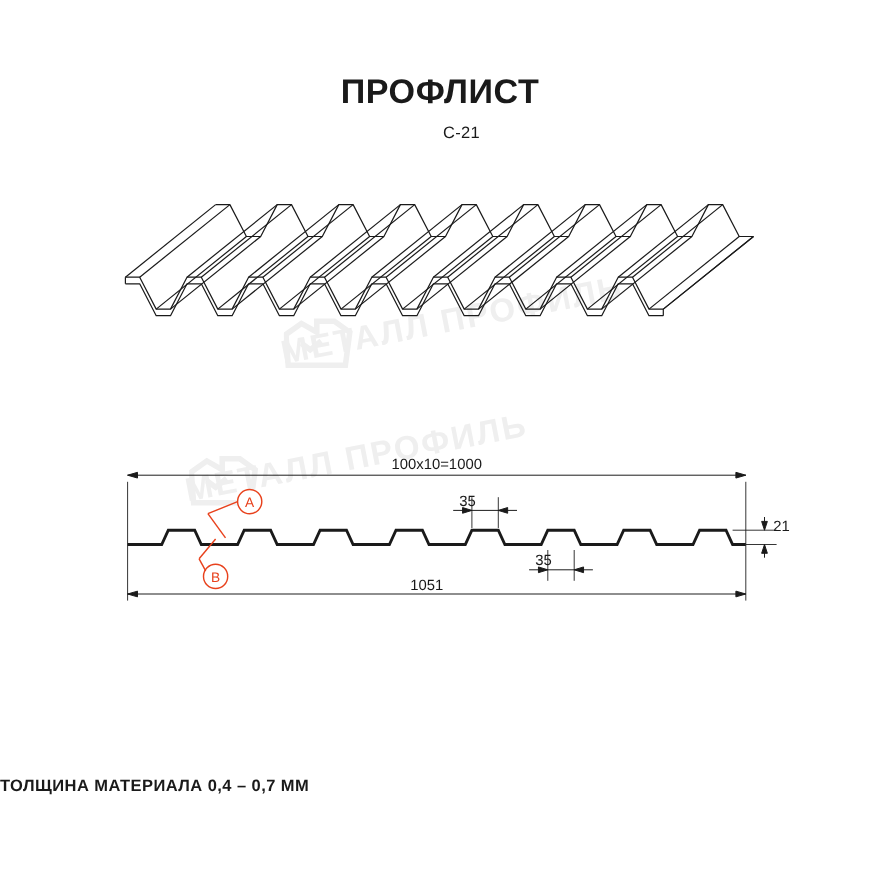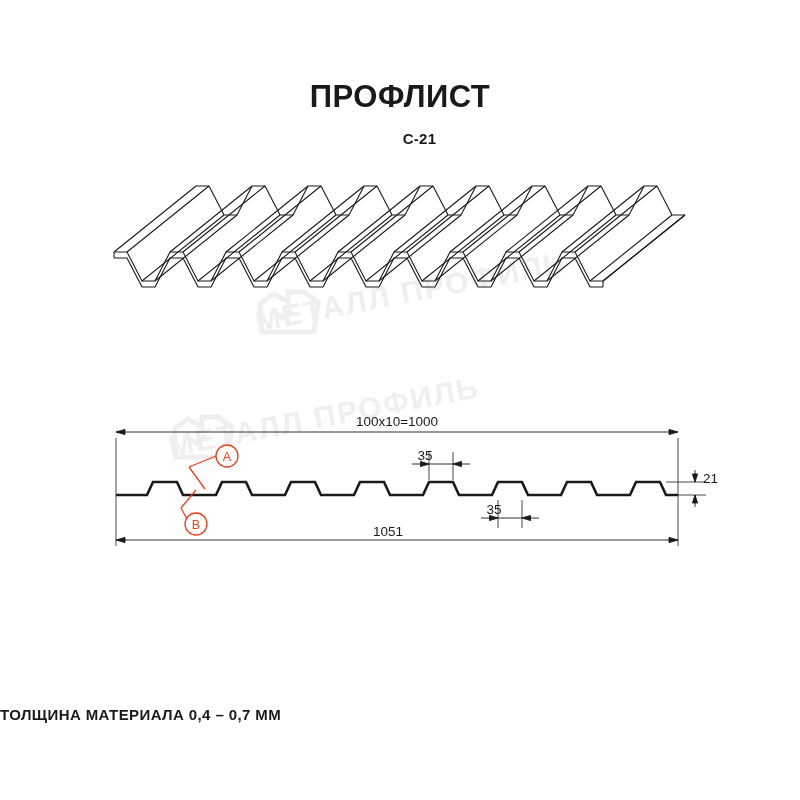--- a/index.html
+++ b/index.html
@@ -26,25 +26,25 @@
     top: 64px;
     left: 0;
     width: 800px;
     text-align: center;
   }
   .title {
     font-size: 31px;
     font-weight: bold;
     letter-spacing: 0.5px;
     line-height: 1.1;
-    margin: 16px;
+    margin: 3px;
   }
   .subtitle {
     font-size: 15px;
-    font-weight: bold;
+    font-weight: normal;
     margin-top: 11px;
     letter-spacing: 0.3px;
     padding-left: 39px;
   }
   .footer-note {
     position: absolute;
     top: 706px;
     left: 0;
     width: 800px;
     text-align: left;

